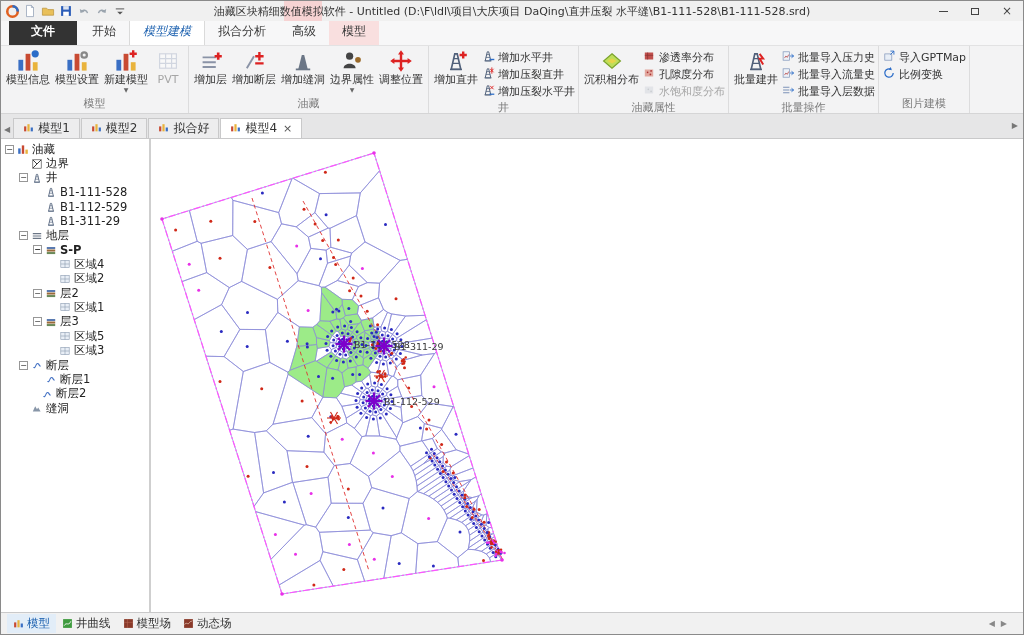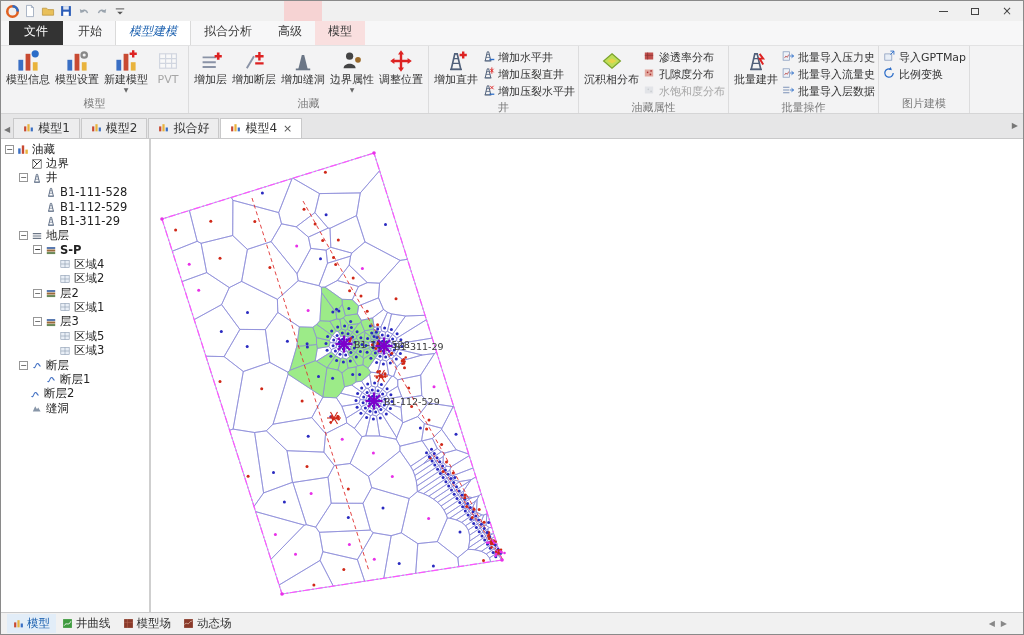--- a/index.html
+++ b/index.html
@@ -12,21 +12,21 @@
   .qbtn{width:16px;height:16px;display:flex;align-items:center;justify-content:center;}
   #ctx-hl{position:absolute;left:283px;top:0;width:38px;height:20px;background:#f6d3d3;}
   #title-text{position:absolute;left:0;right:0;text-align:center;font-size:11px;color:#333;white-space:nowrap;overflow:hidden;}
   #winbtns{position:absolute;right:0;top:0;display:flex;height:20px;z-index:2;}
   .wbtn{width:32px;height:20px;display:flex;align-items:center;justify-content:center;color:#444;font-size:12px;}
   .wb-min i{display:block;width:9px;height:1px;background:#444;}
   .wb-max i{display:block;width:8px;height:7px;border:1px solid #444;}
   
   #menubar{height:25px;flex:0 0 25px;background:#f7f7f8;display:flex;align-items:flex-end;border-bottom:1px solid #e2e2e3;}
   .rtab{padding:4px 13px 5px;font-size:12px;color:#3a3a3a;white-space:nowrap;}
-  .rtab.file{background:#333333;color:#ffffff;margin:0 2px 0 8px;padding:5px 15px;}
+  .rtab.file{background:#333333;color:#ffffff;margin:0 2px 0 8px;padding:5px 22px;font-weight:bold;}
   .rtab.active{background:#ffffff;color:#1e62b0;border:1px solid #dadada;border-bottom:none;font-style:italic;}
   .rtab.contextual{background:#f9dfdf;}
   
   #ribbon{height:68px;flex:0 0 68px;background:#f3f3f4;display:flex;align-items:stretch;border-bottom:1px solid #d5d5d6;overflow:hidden;}
   .rgroup{display:flex;flex-direction:column;border-right:1px solid #dcdcdd;flex:0 0 auto;}
   .rbtns{flex:1;display:flex;align-items:flex-start;gap:1px;padding:2px 3px 0;}
   .rbtn{display:flex;flex-direction:column;align-items:center;min-width:34px;padding:0 2px;cursor:default;}
   .rbtn .bic{height:26px;display:flex;align-items:center;}
   .rlbl{font-size:11px;color:#333;white-space:nowrap;line-height:12px;}
   .rarrow{font-size:6px;color:#666;line-height:7px;}
@@ -100,20 +100,21 @@
           </svg>
         </span>
         <span class="qbtn">
           <svg width="14" height="14" viewBox="0 0 20 20" xmlns="http://www.w3.org/2000/svg">
             <path d="M4 7h12" stroke="#555" stroke-width="1.4"></path>
             <path d="M6 11l4 4 4-4z" fill="#555"></path>
           </svg>
         </span>
       </div>
     <div id="ctx-hl"></div>
+    <div id="title-text">油藏区块精细数值模拟软件 - Untitled (D:\F\ldl\项目\大庆项目 DaQing\直井压裂 水平缝\B1-111-528\B1-111-528.srd)</div>
     <div id="winbtns">
       <div class="wbtn wb-min">
           <i></i>
         </div>
       <div class="wbtn wb-max">
           <i></i>
         </div>
       <div class="wbtn">×</div>
     </div>
   </div>
@@ -542,21 +543,21 @@
             </svg></span>
           <span>断层</span>
         </div>
         <div class="titem" style="padding-left: 32px;">
           <span class="spc"></span>
           <span style="line-height: 0;"><svg width="12" height="12" viewBox="0 0 20 20" xmlns="http://www.w3.org/2000/svg">
               <path d="M4 14c4 3 4-9 8-6 2 1.5 2 4 4 4" stroke="#4472c4" fill="none" stroke-width="1.8"></path>
             </svg></span>
           <span>断层1</span>
         </div>
-        <div class="titem" style="padding-left: 16px;">
+        <div class="titem" style="padding-left: 28px;">
           <span class="spc"></span>
           <span style="line-height: 0;"><svg width="12" height="12" viewBox="0 0 20 20" xmlns="http://www.w3.org/2000/svg">
               <path d="M4 14c4 3 4-9 8-6 2 1.5 2 4 4 4" stroke="#4472c4" fill="none" stroke-width="1.8"></path>
             </svg></span>
           <span>断层2</span>
         </div>
         <div class="titem" style="padding-left: 18px;">
           <span class="spc"></span>
           <span style="line-height: 0;"><svg width="12" height="12" viewBox="0 0 20 20" xmlns="http://www.w3.org/2000/svg">
               <path d="M3 16l4-9 3 5 2-3 4 7z" fill="#8896a8"></path>

